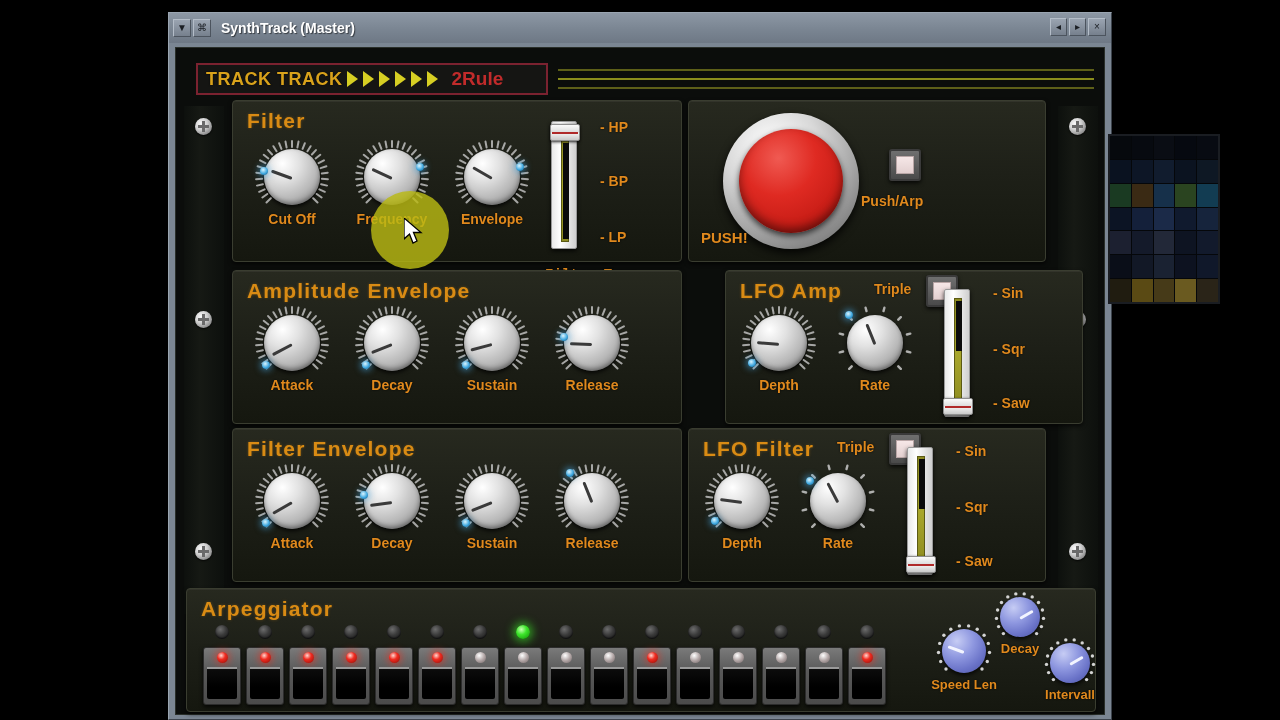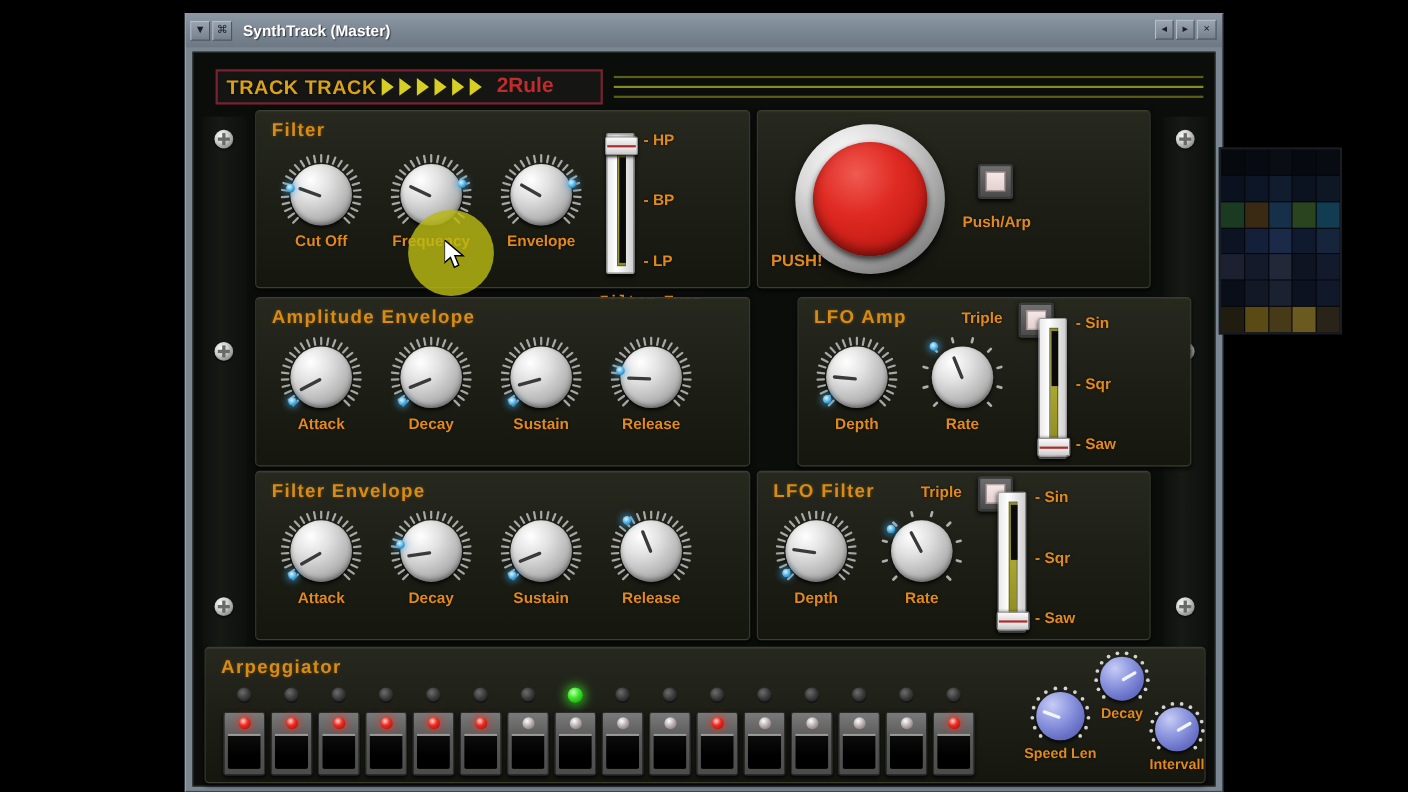--- a/index.html
+++ b/index.html
@@ -111,21 +111,21 @@
   
   .panel {
     position: absolute;
     background: linear-gradient(180deg,#27291f 0%, #1e2018 45%, #15170f 100%);
     border: 1px solid #3a3d30;
     border-radius: 4px;
     box-shadow: inset 0 1px 0 rgba(255,255,255,.05), 0 2px 4px rgba(0,0,0,.7);
   }
   .panel-title {
     position: absolute; left: 14px; top: 8px;
-    color: #d98b14; font-size: 17px; font-weight: bold;
+    color: #d98b14; font-size: 21px; font-weight: bold;
     letter-spacing: 1.2px;
     text-shadow: 0 0 3px rgba(217,139,20,.35);
     white-space: nowrap;
   }
 
   
   .knob-wrap { position: absolute; width: 74px; text-align: center; }
   .knob {
     position: relative; width: 56px; height: 56px; margin: 0 auto;
     border-radius: 50%;
@@ -171,21 +171,21 @@
   .vhandle {
     position: absolute; left: -2px; width: 30px; height: 17px;
     background: linear-gradient(180deg,#fbfbfb,#dcdcdc 48%,#f4f4f4 52%,#c9c9c9);
     border: 1px solid #8f8f8f; border-radius: 2px;
     box-shadow: 0 1px 3px rgba(0,0,0,.85);
   }
   .vhandle::after {
     content: ""; position: absolute; left: 1px; right: 1px; top: 7px;
     height: 2px; background: #b02a2a;
   }
-  .vopts { position: absolute; left: 34px; top: 0; height: 128px; width: 62px; }
+  .vopts { position: absolute; left: 49px; top: 0; height: 128px; width: 62px; }
   .vopt {
     position: absolute; color: #e0891d; font-size: 14px; font-weight: bold;
     white-space: nowrap; text-shadow: 0 0 2px rgba(0,0,0,.9);
   }
   .vlabel {
     position: absolute; top: 146px; left: -6px; width: 70px; text-align: left;
     color: #e0891d; font-size: 14px; font-weight: bold;
     text-shadow: 0 0 2px rgba(0,0,0,.9); white-space: nowrap; font-family: Liberation Mono, monospace;
   }
 
@@ -473,21 +473,21 @@
 
       <div class="panel" style="left:512px; top:52px; width:358px; height:162px;">
         <div class="push-ring" style="left:34px; top:12px;">
           <div class="push-btn"></div>
         </div>
         <div class="push-label" style="left:12px; top:128px;">PUSH!</div>
 
         <div class="sqtoggle" style="left:200px; top:48px;">
           <i></i>
         </div>
-        <div class="tog-label" style="left:186px; top:92px;">Push/Arp</div>
+        <div class="tog-label" style="left:172px; top:92px;">Push/Arp</div>
       </div>
 
       <div class="display">
         <div class="cell" style="background:#06090d"></div>
           <div class="cell" style="background:#070a10"></div>
         <div class="cell" style="background:#0a0d14"></div>
           <div class="cell" style="background:#060910"></div>
         <div class="cell" style="background:#080b12"></div>
         <div class="cell" style="background:#0a1220"></div>
           <div class="cell" style="background:#0d1626"></div>

